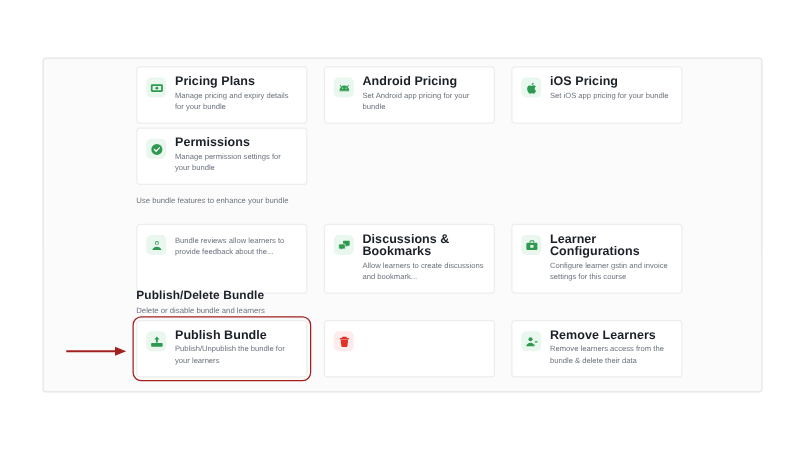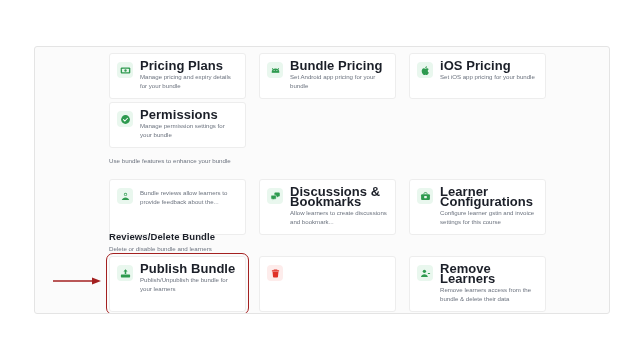--- a/index.html
+++ b/index.html
@@ -96,21 +96,21 @@
     display: flex;
     align-items: center;
     justify-content: center;
     margin-top: 1px;
   }
   .card-icon.danger { background: #fdeceb; }
   .card-icon svg { display: block; }
 
   .card-body { flex: 1 1 auto; min-width: 0; }
   .card-title {
-    font-size: 13px;
+    font-size: 10px;
     font-weight: bold;
     color: #1b1f28;
     line-height: 10px;
     margin: 0;
     letter-spacing: .05px;
   }
   .card-desc {
     font-size: 6.1px;
     color: #6c737f;
     line-height: 8.6px;
@@ -152,21 +152,21 @@
         <svg width="11" height="11" viewBox="0 0 16 16">
           <path d="M2.4 10.6a5.6 5.6 0 0 1 11.2 0z" fill="#2e9a4f"></path>
           <rect x="2.4" y="10.4" width="11.2" height="1.2" rx="0.6" fill="#2e9a4f"></rect>
           <circle cx="6" cy="8.1" r="0.75" fill="#e9f7ee"></circle>
           <circle cx="10" cy="8.1" r="0.75" fill="#e9f7ee"></circle>
           <rect x="3.3" y="4.3" width="1.1" height="2.6" rx="0.55" fill="#2e9a4f" transform="rotate(-32 3.85 5.6)"></rect>
           <rect x="11.6" y="4.3" width="1.1" height="2.6" rx="0.55" fill="#2e9a4f" transform="rotate(32 12.15 5.6)"></rect>
         </svg>
       </span>
       <div class="card-body">
-        <p class="card-title">Bundle Pricing</p>
+        <p class="card-title">Android Pricing</p>
         <p class="card-desc">Set Android app pricing for your bundle</p>
       </div>
     </div>
 
     <div class="card">
       <span class="card-icon">
         <svg width="11" height="11" viewBox="0 0 16 16">
           <path d="M11.3 8.6c0-1.7 1.3-2.5 1.4-2.5-.8-1.1-2-1.3-2.4-1.3-1-.1-2 .6-2.5.6s-1.3-.6-2.1-.6c-1.1 0-2.1.6-2.7 1.6-1.1 2-.3 4.9.8 6.5.6.8 1.2 1.7 2 1.6.8 0 1.1-.5 2.1-.5s1.2.5 2.1.5c.9 0 1.4-.8 2-1.6.6-.9.9-1.8.9-1.9 0 0-1.6-.6-1.6-2.4z" fill="#2e9a4f"></path>
           <path d="M9.6 3.6c.4-.5.7-1.2.6-1.9-.6 0-1.4.4-1.8.9-.4.5-.8 1.2-.7 1.9.7.1 1.4-.4 1.9-.9z" fill="#2e9a4f"></path>
         </svg>
@@ -241,21 +241,21 @@
       <div class="card-body">
         <p class="card-title">Learner Configurations</p>
         <p class="card-desc">Configure learner gstin and invoice settings for this course</p>
       </div>
     </div>
 
   </div>
 
   <div class="section" style="top:184px;">
     <div class="section-head">
-      <p class="section-title">Reviews/Delete Bundle</p>
+      <p class="section-title">Publish/Delete Bundle</p>
       <p class="section-sub">Delete or disable bundle and learners</p>
     </div>
   </div>
 
   <div class="card-row" style="top:209px;">
 
     <div class="card highlighted">
       <span class="card-icon">
         <svg width="11" height="11" viewBox="0 0 16 16">
           <path d="M8 1.8l3 3.4H9.1v3.4H6.9V5.2H5z" fill="#2e9a4f"></path>

